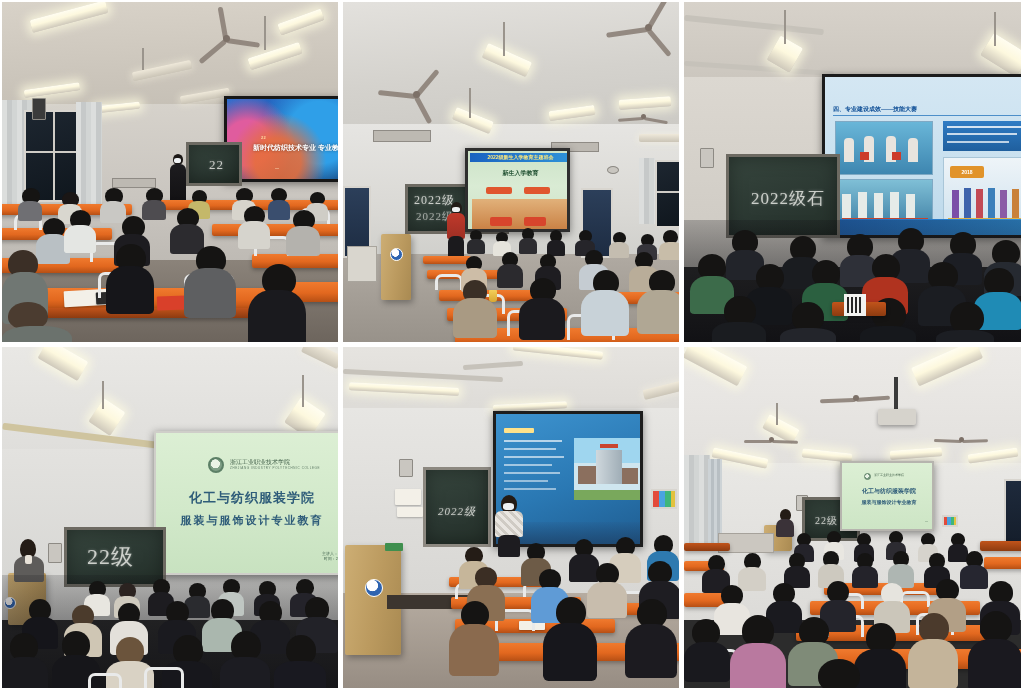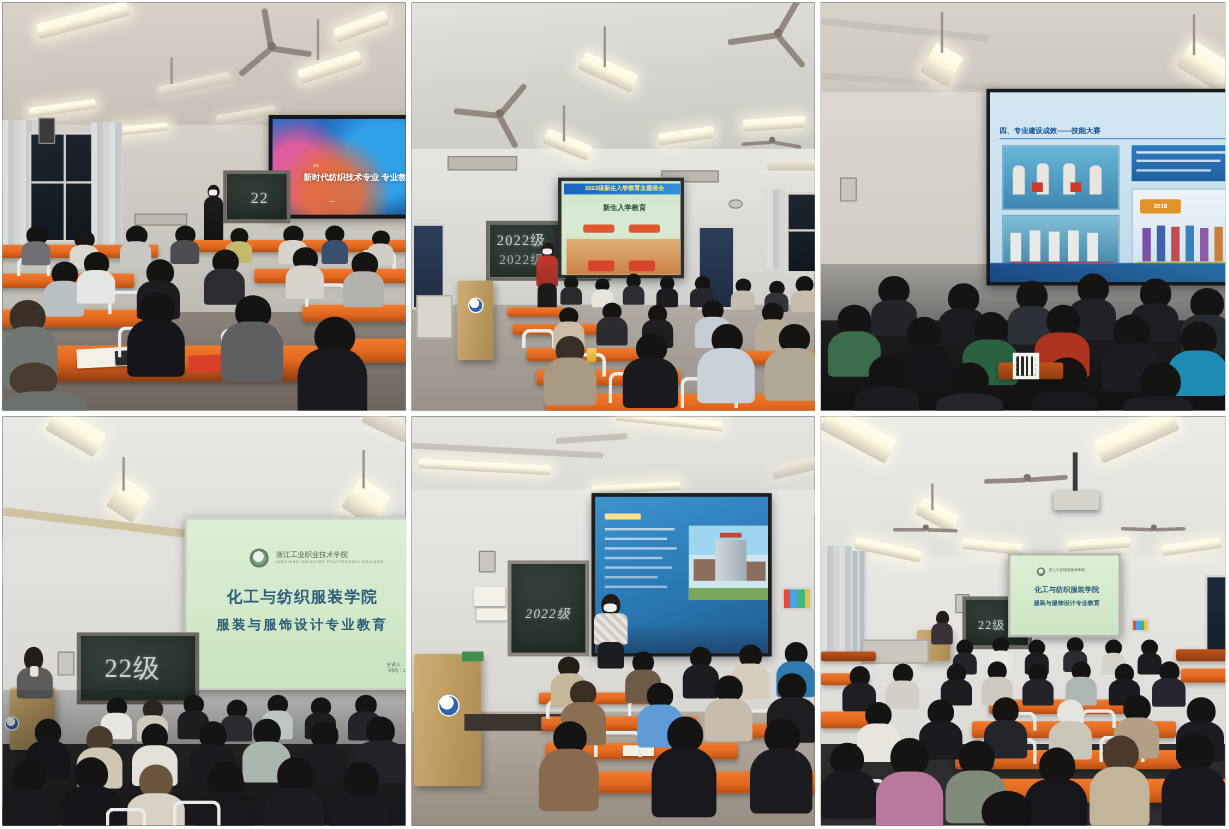--- a/index.html
+++ b/index.html
@@ -515,20 +515,23 @@
             <div style="position:absolute;left:32px;top:31px;width:7px;height:29px;background:#c24a55"></div>
             <div style="position:absolute;left:44px;top:30px;width:7px;height:30px;background:#3b7fba"></div>
             <div style="position:absolute;left:56px;top:32px;width:7px;height:28px;background:#8a5ba6"></div>
             <div style="position:absolute;left:68px;top:31px;width:7px;height:29px;background:#c9813a"></div>
             <div style="position:absolute;left:4px;top:60px;width:78px;height:8px;background:#e0b24a"></div>
           </div>
 
           <div style="position:absolute;left:0;bottom:0;width:100%;height:16px;background:linear-gradient(90deg,#1f63b4,#2f8fd8)"></div>
         </div>
 
+        <div class="blackboard" style="left:42px;top:152px;width:114px;height:84px">
+          <div class="chalk" style="left:22px;top:30px;font-size:17px">2022级石</div>
+        </div>
 
         <div style="position:absolute;left:0;top:218px;width:100%;height:127px;background:linear-gradient(180deg,rgba(18,18,22,.25),rgba(12,12,16,.85))"></div>
         <div class="person" style="left:42px;top:228px;width:38px;height:48px">
             <div class="head" style="left:6px;top:0;width:26px;height:24px"></div>
             <div class="shoulders" style="left:0;top:20px;width:38px;height:30px;background:#22242a"></div>
           </div>
         <div class="person" style="left:98px;top:234px;width:40px;height:50px">
             <div class="head" style="left:8px;top:0;width:26px;height:25px"></div>
             <div class="shoulders" style="left:0;top:21px;width:40px;height:32px;background:#1a1c20"></div>
           </div>

